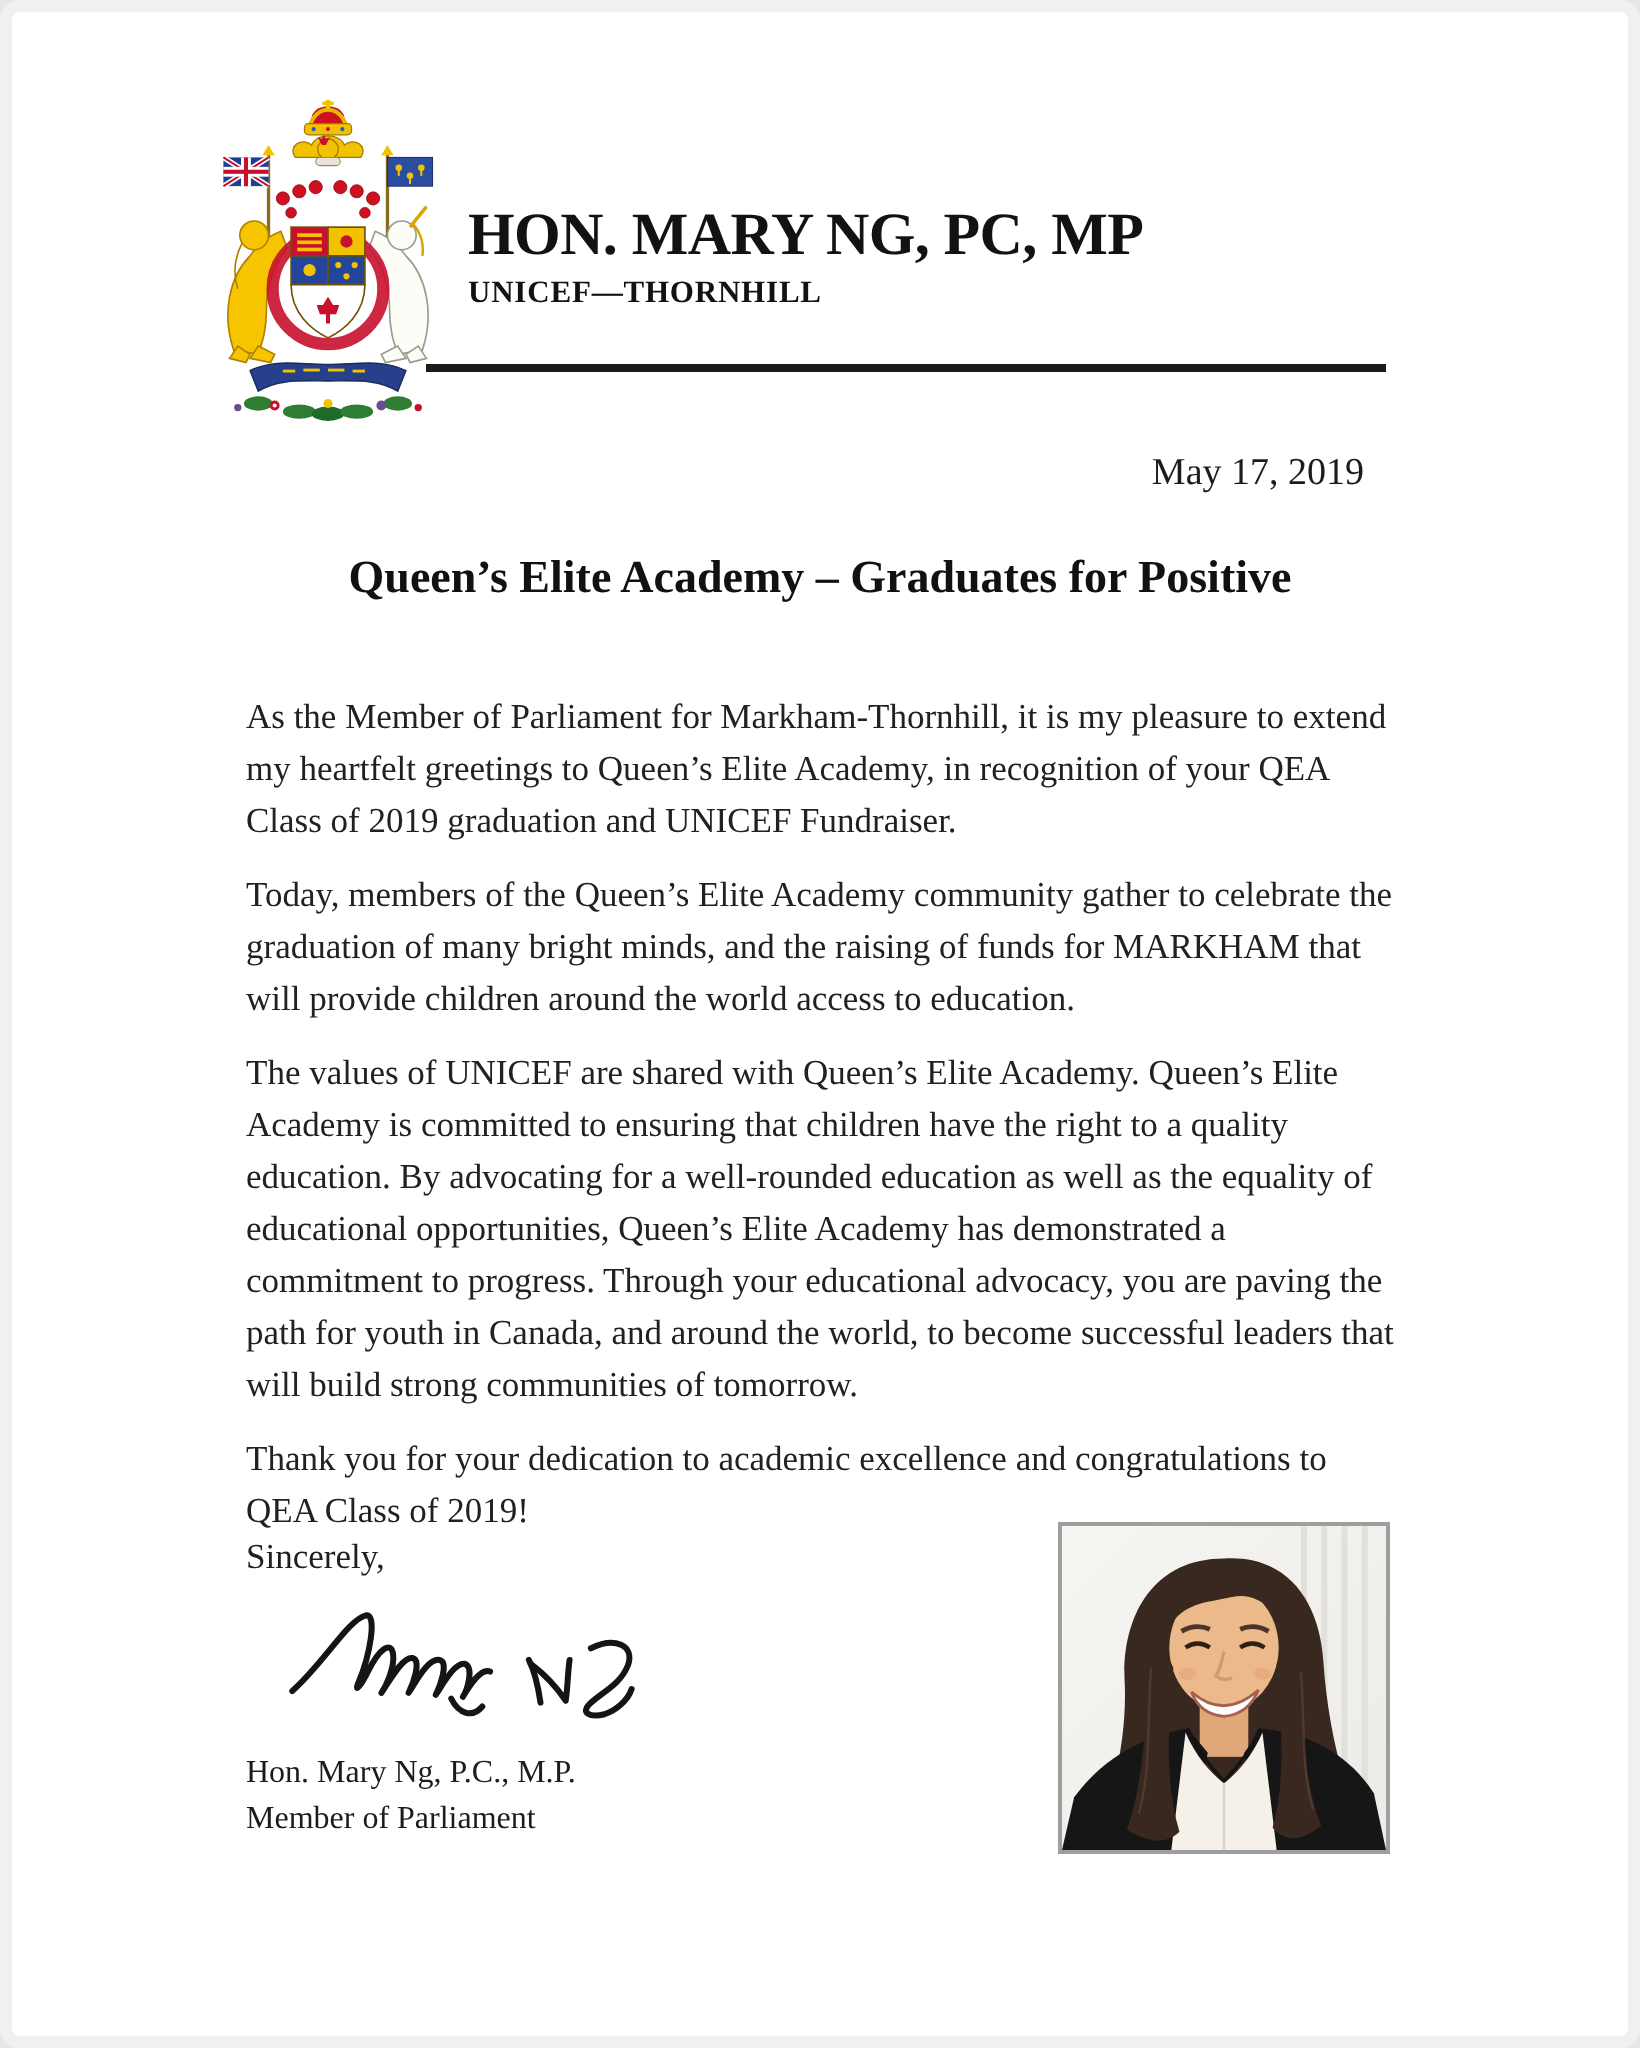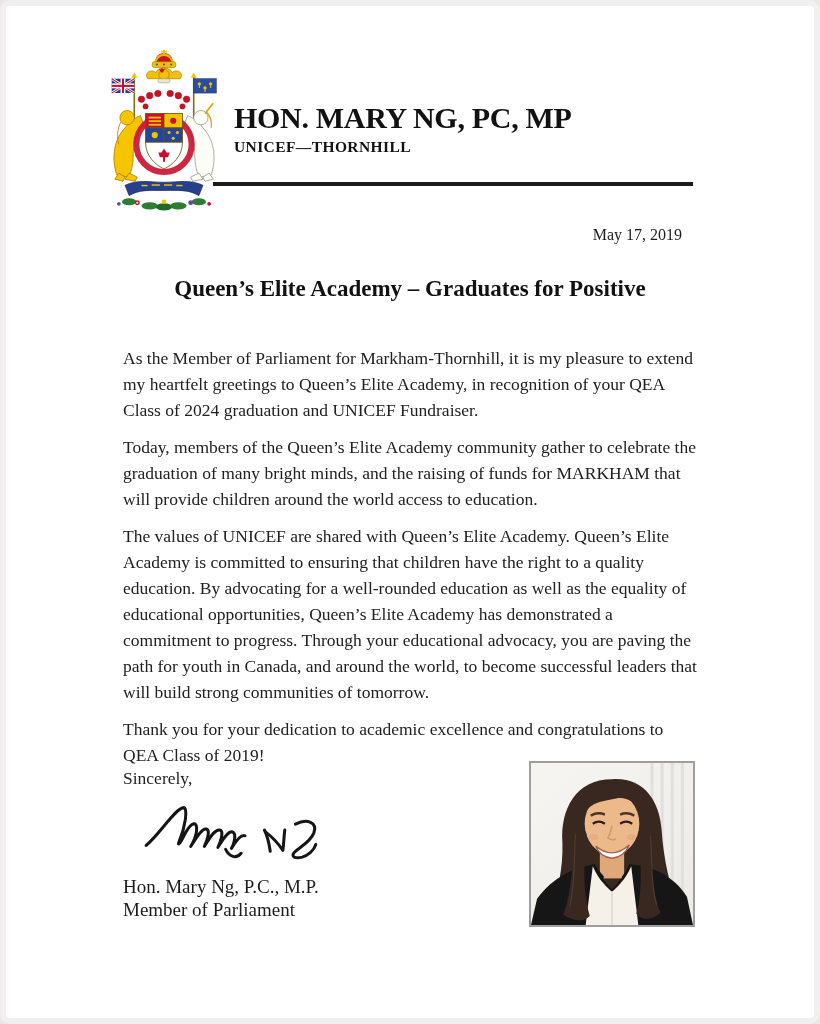--- a/index.html
+++ b/index.html
@@ -13,31 +13,31 @@
     padding-left:48px;
   }
   
   .crest { position:absolute; left:100px; top:44px; width:116px; height:162px; }
   .crest svg { width:100%; height:100%; display:block; }
   .header-text { position:absolute; left:228px; top:96px; }
   .mp-name { font-size:30px; font-weight:700; color:#121212; letter-spacing:-0.3px; line-height:32px; }
   .riding  { font-size:15.5px; font-weight:700; color:#121212; letter-spacing:0.4px; margin-top:4px; }
   .rule { position:absolute; left:207px; top:176px; width:480px; height:4px; background:#1b1b1b; }
   
-  .date { position:absolute; top:220px; right:132px; font-size:16px; color:#1c1c1c; }
+  .date { position:absolute; top:220px; right:132px; font-size:19px; color:#1c1c1c; }
   .title { position:absolute; left:60px; right:60px; top:266px; text-align:center;
            font-size:23px; font-weight:700; color:#111; line-height:33px; }
   
   .body-text { position:absolute; left:117px; top:339px; width:575px; }
   .body-text p { font-size:17.5px; line-height:26px; margin-bottom:11px; color:#212121; }
   
   .closing { position:absolute; left:117px; top:762px; width:300px; }
   .salutation { font-size:17.5px; }
   .signature { display:block; width:218px; height:64px; margin:8px 0 0 14px; }
-  .sig-block { margin-top:14px; font-size:19px; line-height:23px; color:#1c1c1c; }
+  .sig-block { margin-top:14px; font-size:16px; line-height:23px; color:#1c1c1c; }
   
   .photo { position:absolute; left:523px; top:755px; width:166px; height:166px;
            border:2px solid #9e9e9e; background:#f4f3f0; }
   .photo svg { width:100%; height:100%; display:block; }
 </style>
 </head>
 <body>
 
 <div class="canvas">
 
@@ -168,21 +168,21 @@
   </div>
   <div class="rule"></div>
 
   <div class="date">May 17, 2019</div>
 
   <div class="title">
     <div>Queen’s Elite Academy – Graduates for Positive</div>
   </div>
 
   <div class="body-text">
-    <p>As the Member of Parliament for Markham-Thornhill, it is my pleasure to extend my heartfelt greetings to Queen’s Elite Academy, in recognition of your QEA Class of 2024 graduation and UNICEF Fundraiser.</p>
+    <p>As the Member of Parliament for Markham-Thornhill, it is my pleasure to extend my heartfelt greetings to Queen’s Elite Academy, in recognition of your QEA Class of 2019 graduation and UNICEF Fundraiser.</p>
     <p>Today, members of the Queen’s Elite Academy community gather to celebrate the graduation of many bright minds, and the raising of funds for MARKHAM that will provide children around the world access to education.</p>
     <p>The values of UNICEF are shared with Queen’s Elite Academy. Queen’s Elite Academy is committed to ensuring that children have the right to a quality education. By advocating for a well-rounded education as well as the equality of educational opportunities, Queen’s Elite Academy has demonstrated a commitment to progress. Through your educational advocacy, you are paving the path for youth in Canada, and around the world, to become successful leaders that will build strong communities of tomorrow.</p>
     <p>Thank you for your dedication to academic excellence and congratulations to QEA Class of 2019!</p>
   </div>
 
   <div class="closing">
     <div class="salutation">Sincerely,</div>
     <svg class="signature" viewBox="0 0 218 66" aria-hidden="true">
       <g fill="none" stroke="#151515" stroke-width="3.1" stroke-linecap="round" stroke-linejoin="round">
         <path d="M6,50 C22,36 35,13 44,11 C50,10 46,32 40,46 C38,51 41,48 45,40 C51,28 57,24 58,31 C59,38 54,48 52,51 C56,45 63,32 68,33 C73,34 68,47 66,51 C70,45 76,33 82,34 C87,35 82,48 80,52 C84,46 90,35 95,36 C100,38 96,50 94,53 C97,48 103,38 108,40"></path>

